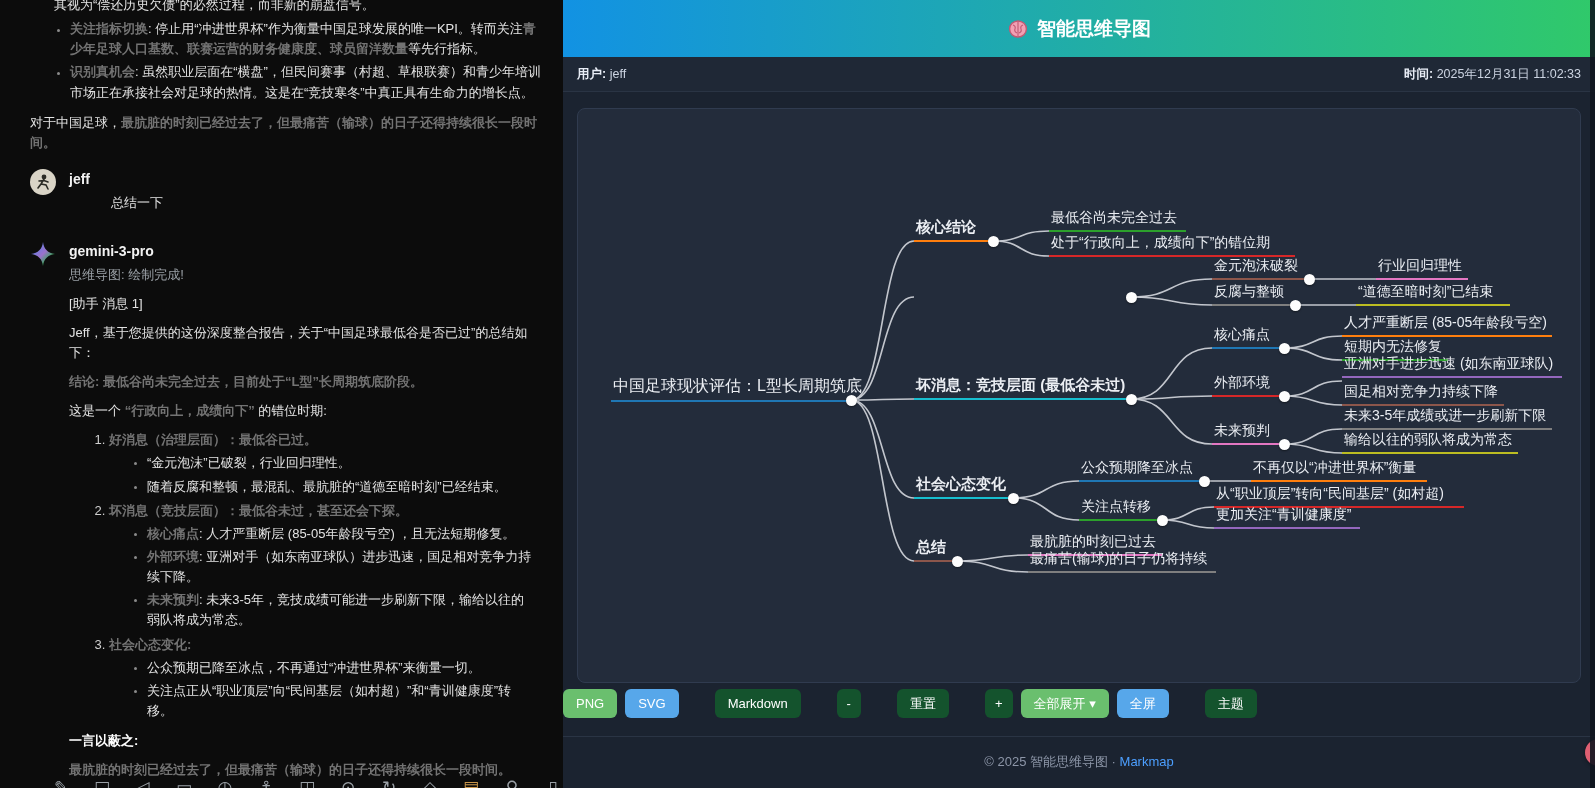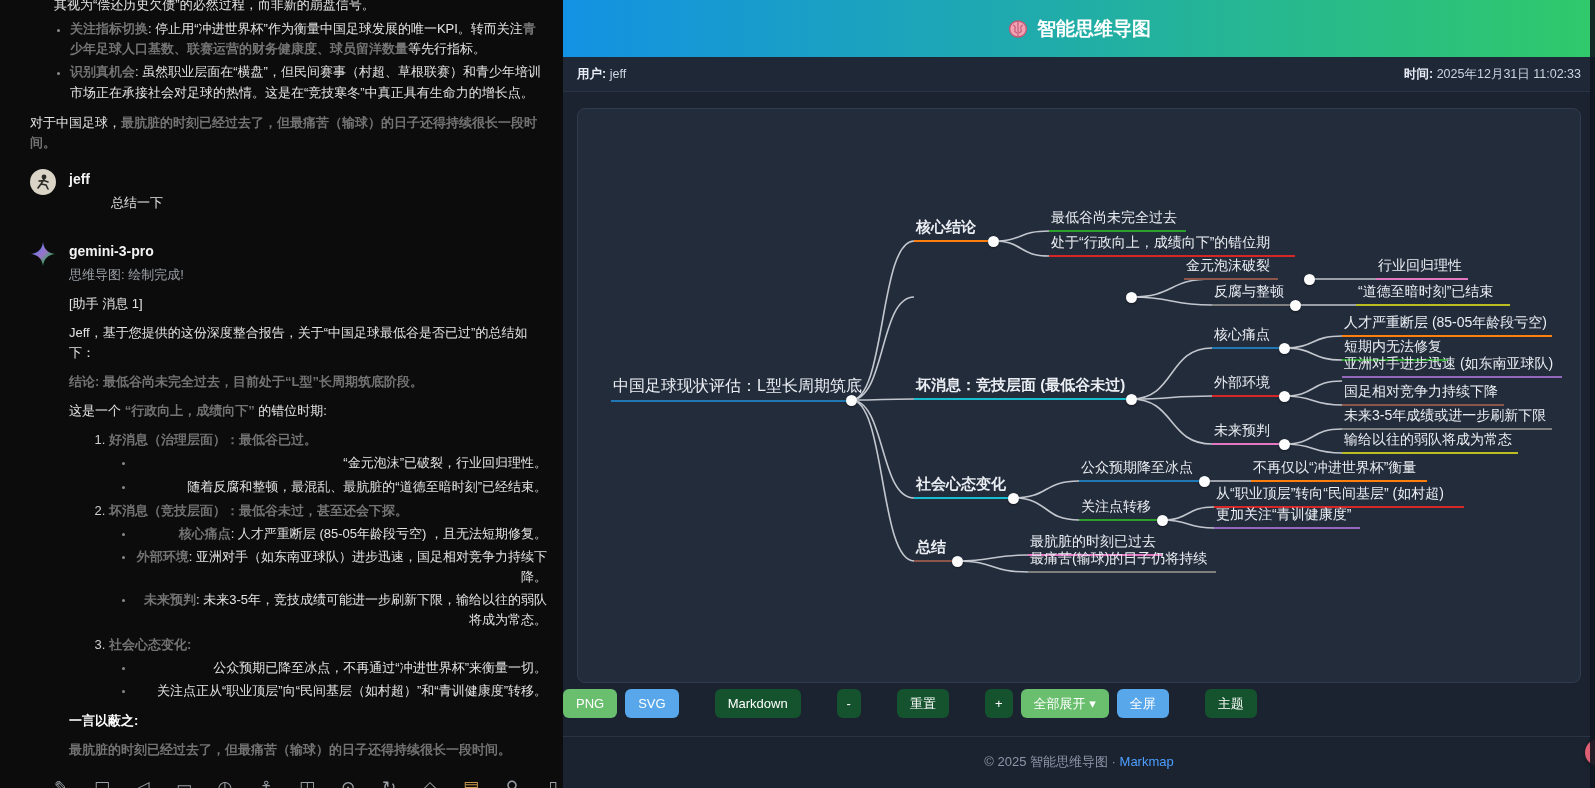--- a/index.html
+++ b/index.html
@@ -23,21 +23,21 @@
   .avatar-jeff { background:#d9d4c6; display:flex; align-items:center; justify-content:center; }
   .msg-name { font-weight:bold; font-size:14px; color:#f2f2f2; }
   .msg-text { margin-top:2px;margin-left:42px; }
   .status { color:#9aa0a6; margin-top:2px; }
   .gem-body { margin-top:9px; }
   .gem-body p { margin:9px 0; }
   ol.num-list { margin:8px 0 8px 0; padding-left:40px; }
   ol.num-list > li { margin:4px 0; }
   ol.num-list > li::marker { color:#cfcfcf; }
   ul.sub-list { list-style:disc; padding-left:26px; margin:3px 0; font-weight:normal; }
-  ul.sub-list li { margin:3px 0; color:#e3e3e3; font-weight:normal;text-align:right; }
+  ul.sub-list li { margin:3px 12px; color:#e3e3e3; font-weight:normal; }
   ul.sub-list li::marker { color:#8a8a8a; font-size:10px; }
   .icon-row { position:absolute; left:52px; bottom:-10px; display:flex; gap:23px;
     font-size:17px; color:#9aa0a6; }
   .icon-row span { width:18px; text-align:center; }
 
   
   .right-panel { position:absolute; left:563px; top:0; width:1032px; height:788px;
     background:#1b2330; overflow:hidden; }
   .rp-header { height:57px; display:flex; align-items:center; justify-content:center; gap:8px;
     color:#fff; font-size:19px; font-weight:bold; }
@@ -214,21 +214,21 @@
           <path d="M379,452 C418.05,452 410.95,463 450,463" fill="none" stroke="#d0d4da" stroke-width="1.6" opacity="0.92"></path>
         </svg>
       <div style="position:absolute;left:0;top:0;width:1004px;height:575px;">
           <div class="mm-node" style="left: 33px; top: 267px; width: 237px; font-size: 16px; font-weight: 400; border-bottom-color: rgb(31, 119, 180);">中国足球现状评估：L型长周期筑底</div>
           <div class="mm-circle" style="left: 267.5px; top: 285.5px;"></div>
           <div class="mm-node" style="left: 336px; top: 109px; width: 76px; font-size: 15px; font-weight: 700; border-bottom-color: rgb(255, 127, 14);">核心结论</div>
           <div class="mm-circle" style="left: 409.5px; top: 126.5px;"></div>
           <div class="mm-node" style="left: 471px; top: 100px; width: 137px; font-size: 14px; font-weight: 400; border-bottom-color: rgb(44, 160, 44);">最低谷尚未完全过去</div>
           <div class="mm-node" style="left: 471px; top: 125px; width: 246px; font-size: 14px; font-weight: 400; border-bottom-color: rgb(214, 39, 40);">处于“行政向上，成绩向下”的错位期</div>
           <div class="mm-circle" style="left: 547.5px; top: 182.5px;"></div>
-          <div class="mm-node" style="left: 606px; top: 148px; width: 94px; font-size: 14px; font-weight: 400; border-bottom-color: rgb(140, 86, 75);">金元泡沫破裂</div>
+          <div class="mm-node" style="left: 634px; top: 148px; width: 94px; font-size: 14px; font-weight: 400; border-bottom-color: rgb(140, 86, 75);">金元泡沫破裂</div>
           <div class="mm-circle" style="left: 725.5px; top: 164.5px;"></div>
           <div class="mm-node" style="left: 798px; top: 148px; width: 92px; font-size: 14px; font-weight: 400; border-bottom-color: rgb(227, 119, 194);">行业回归理性</div>
           <div class="mm-node" style="left: 634px; top: 174px; width: 80px; font-size: 14px; font-weight: 400; border-bottom-color: rgb(127, 127, 127);">反腐与整顿</div>
           <div class="mm-circle" style="left: 711.5px; top: 190.5px;"></div>
           <div class="mm-node" style="left: 778px; top: 174px; width: 154px; font-size: 14px; font-weight: 400; border-bottom-color: rgb(188, 189, 34);">“道德至暗时刻”已结束</div>
           <div class="mm-node" style="left: 336px; top: 267px; width: 214px; font-size: 15px; font-weight: 700; border-bottom-color: rgb(23, 190, 207);">坏消息：竞技层面 (最低谷未过)</div>
           <div class="mm-circle" style="left: 547.5px; top: 284.5px;"></div>
           <div class="mm-node" style="left: 634px; top: 217px; width: 69px; font-size: 14px; font-weight: 400; border-bottom-color: rgb(31, 119, 180);">核心痛点</div>
           <div class="mm-circle" style="left: 700.5px; top: 233.5px;"></div>
           <div class="mm-node" style="left: 764px; top: 205px; width: 210px; font-size: 14px; font-weight: 400; border-bottom-color: rgb(255, 127, 14);">人才严重断层 (85-05年龄段亏空)</div>

